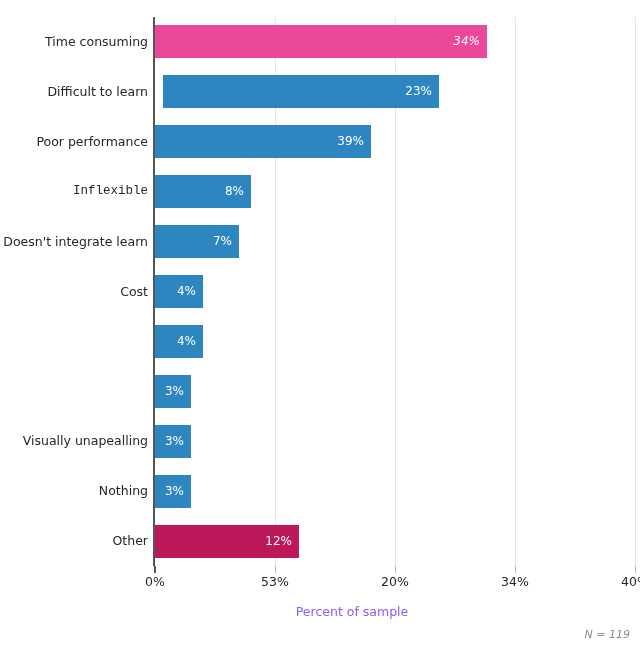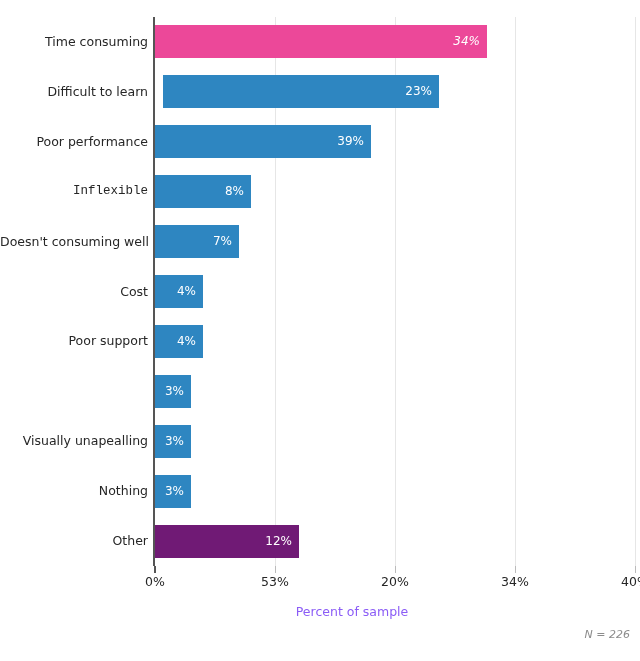--- a/index.html
+++ b/index.html
@@ -153,23 +153,22 @@
       <div class="tick" style="left: 395px;"></div>
       <div class="tick" style="left: 515px;"></div>
       <div class="tick" style="left: 635px;"></div>
     </div>
 
   <div class="cat-label-wrap" id="cat-labels">
       <div class="cat-label" style="top: 16.9545px;">Time consuming</div>
       <div class="cat-label" style="top: 66.8636px;">Difficult to learn</div>
       <div class="cat-label" style="top: 116.773px;">Poor performance</div>
       <div class="cat-label" style="top: 166.682px; font-family: Liberation Mono, monospace;">Inflexible</div>
-      <div class="cat-label" style="top: 216.591px;">Doesn't consuming well</div>
+      <div class="cat-label" style="top: 216.591px;">Doesn't integrate learn</div>
       <div class="cat-label" style="top: 266.5px;">Cost</div>
-      <div class="cat-label" style="top: 316.409px;">Poor support</div>
       <div class="cat-label" style="top: 466.136px;">Nothing</div>
       <div class="cat-label" style="top: 416.227px;">Visually unapealling</div>
       <div class="cat-label" style="top: 516.045px;">Other</div>
     </div>
 
   <div class="plot-area" id="bars">
       <div class="bar-row" style="top: 8.45455px; height: 33px;">
         <div class="bar" title="Time consuming 34%" style="width: 332px; background: #ec4899; font-style: italic;">
           <div class="bar-value" style="color: rgb(255, 255, 255);">34%</div>
         </div>
@@ -213,31 +212,31 @@
         <div class="bar" title="Visually unapealling 3%" style="width: 36px; background: rgb(46, 134, 193);">
           <div class="bar-value" style="color: rgb(255, 255, 255);">3%</div>
         </div>
       </div>
       <div class="bar-row" style="top: 457.636px; height: 33px;">
         <div class="bar" title="Nothing 3%" style="width: 36px; background: rgb(46, 134, 193);">
           <div class="bar-value" style="color: rgb(255, 255, 255);">3%</div>
         </div>
       </div>
       <div class="bar-row" style="top: 507.545px; height: 33px;">
-        <div class="bar" title="Other 12%" style="width: 144px; background: #701a75;">
+        <div class="bar" title="Other 12%" style="width: 144px; background: #be185d;">
           <div class="bar-value" style="color: rgb(255, 255, 255);">12%</div>
         </div>
       </div>
     </div>
 
   <div id="xticks">
       <div class="xtick-label" style="left: 155px;">0%</div>
       <div class="xtick-label" style="left: 275px;">53%</div>
       <div class="xtick-label" style="left: 395px;">20%</div>
       <div class="xtick-label" style="left: 515px;">34%</div>
       <div class="xtick-label" style="left: 635px;">40%</div>
     </div>
 
   <div class="xaxis-title">Percent of sample</div>
 
-  <div class="note">N = 226</div>
+  <div class="note">N = 119</div>
 
 </div>
 
 </body></html>

